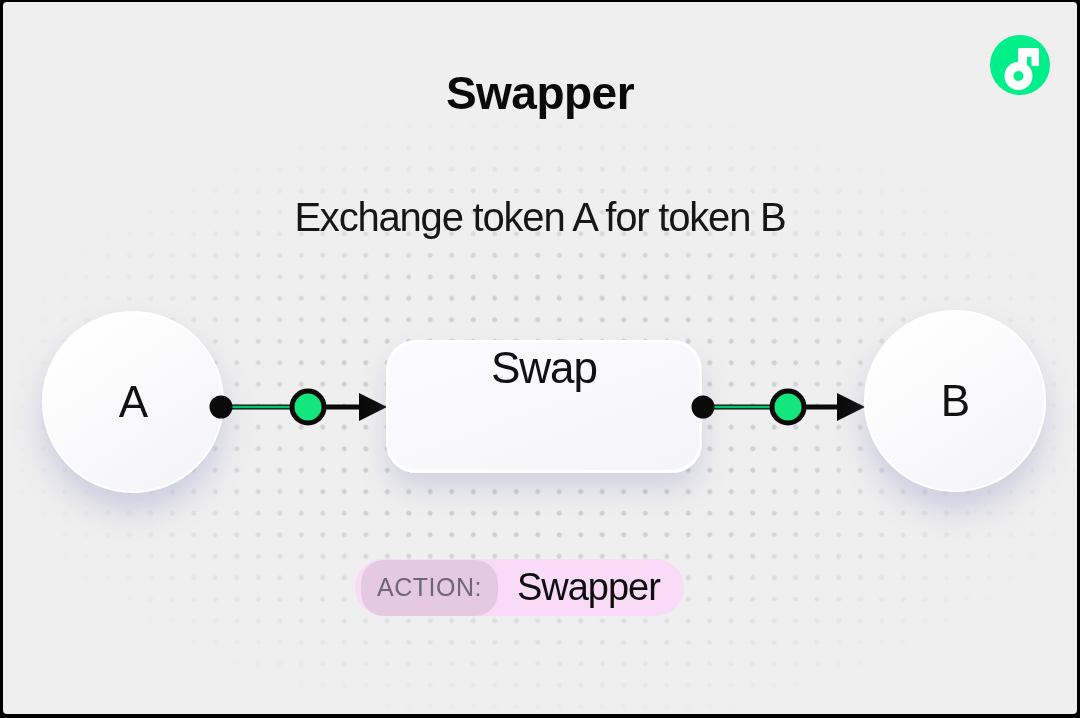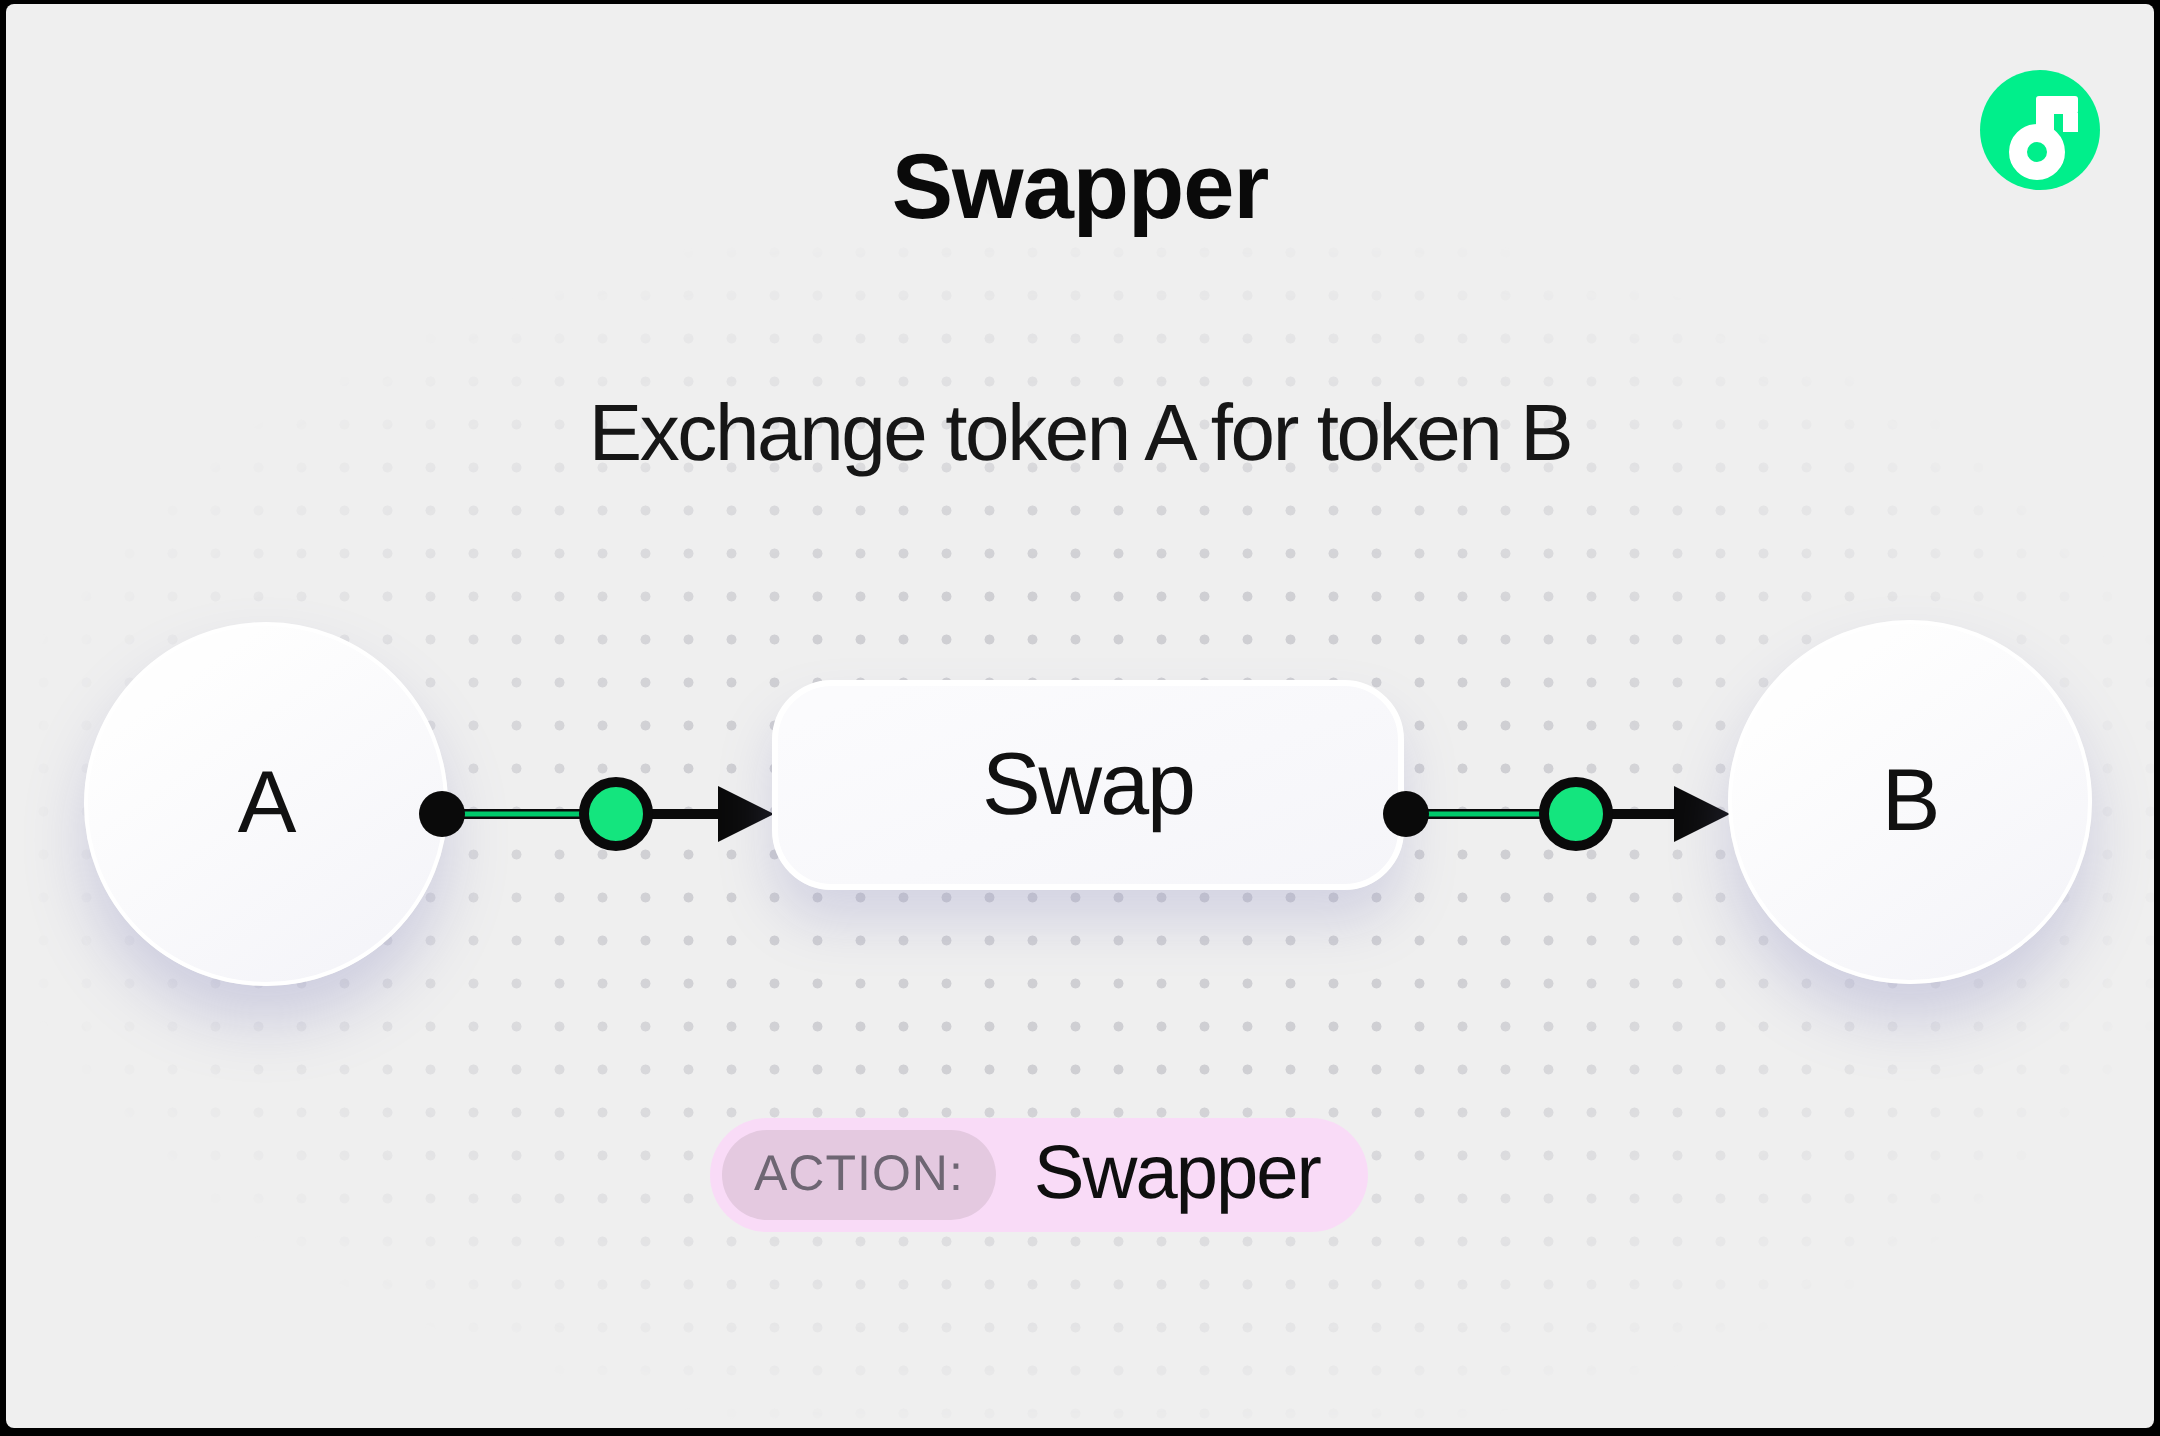--- a/index.html
+++ b/index.html
@@ -66,45 +66,45 @@
   .node-a { left: 39px;  top: 309px; }
   .node-b { left: 861px; top: 308px; }
 
   .connector { position: absolute; width: 180px; height: 44px; }
   .connector-left  { left: 205px; top: 383px; }
   .connector-right { left: 687px; top: 383px; }
 
   .swap-box {
     position: absolute;
     left: 383px; top: 338px;
-    width: 316px; height: 105px;
+    width: 316px; height: 133px;
     border-radius: 30px;
     background: linear-gradient(160deg, #fbfbfd 10%, #f5f5f9 100%);
     border: 3px solid #ffffff;
     box-shadow: 0 16px 26px rgba(130, 130, 190, 0.25);
-    display: flex; align-items: center; justify-content: center;
+    display: flex; justify-content: center;
     font-size: 44px;
     letter-spacing: -1px;
     color: #111;
   }
 
   .badge {
     position: absolute;
     left: 352px; top: 557px;
     height: 57px;
     border-radius: 29px;
     background: #f9dbf7;
     display: inline-flex;
     align-items: center;
     padding: 0 24px 0 6px;
   }
   .badge-label {
     display: inline-flex;
     align-items: center;
-    height: 45px;
+    height: 56px;
     padding: 0 16px;
     border-radius: 23px;
     background: #e4c9e0;
     color: #6e6673;
     font-size: 25px;
     letter-spacing: 0.5px;
   }
   .badge-value {
     margin-left: 19px;
     font-size: 38px;

